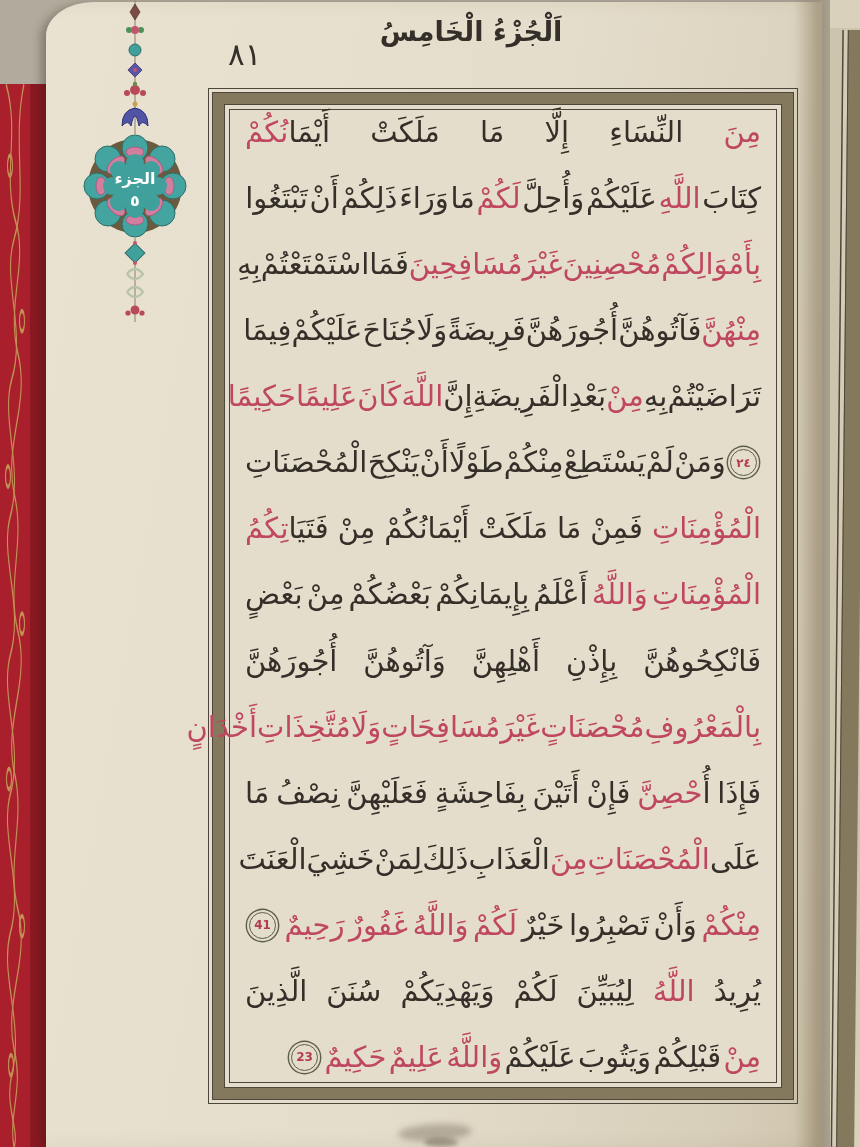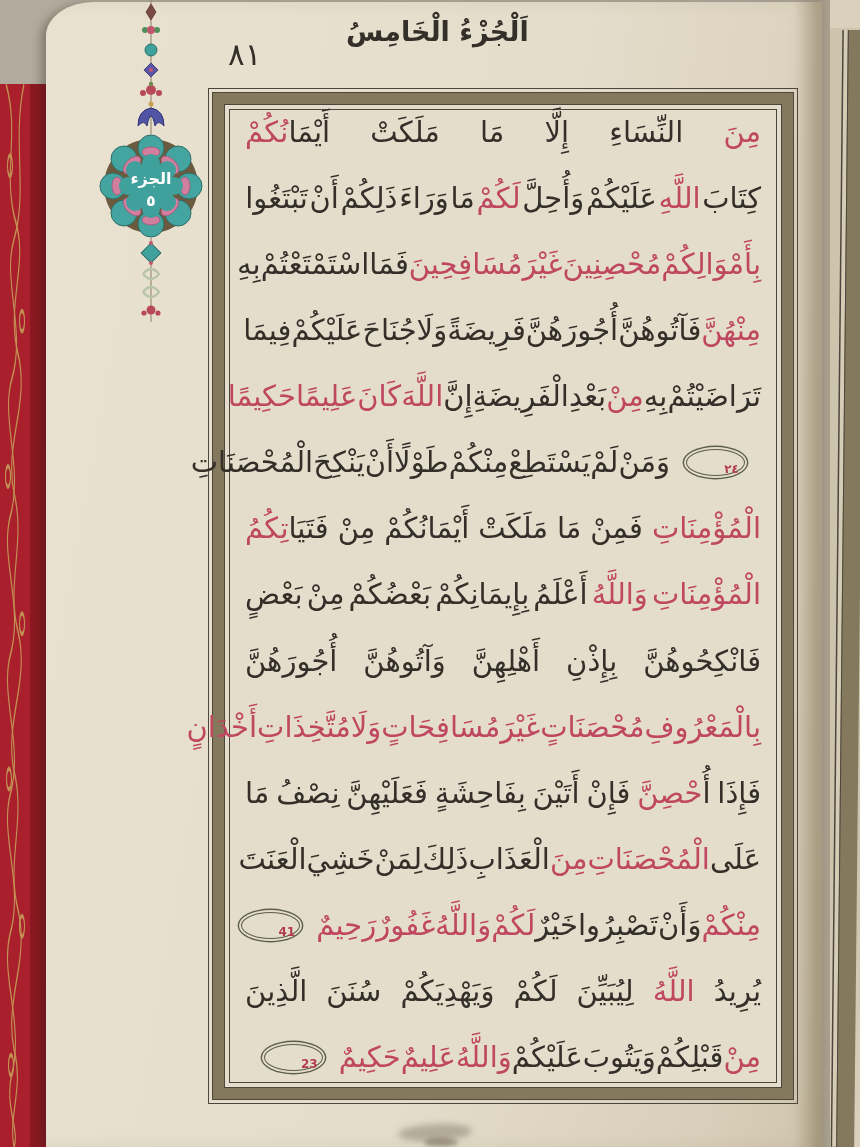--- a/index.html
+++ b/index.html
@@ -26,47 +26,47 @@
   
   .gutter{position:absolute;right:24px;top:0;width:42px;height:100%;
     background:linear-gradient(90deg,rgba(120,100,70,0) 0%,rgba(120,100,70,.28) 55%,rgba(120,100,70,.12) 100%);}
   .facing{position:absolute;right:0;top:0;width:30px;height:100%;
     background:linear-gradient(180deg,#d9d1bc 0 28px,#cdc4ae 28px 75%,#d9d1bc 100%);}
   .facing .f-band{position:absolute;right:0;top:30px;width:17px;height:1117px;
     background:var(--frame-band);border-left:1.5px solid var(--frame-line);
     box-shadow:-4px 0 0 #d5ccb6,-5.5px 0 0 var(--frame-line);transform:rotate(.6deg);}
 
   
-  .header-title{position:absolute;top:16px;left:346px;width:250px;text-align:left;
+  .header-title{position:absolute;top:16px;left:346px;width:250px;text-align:center;
     direction:rtl;color:var(--ink);font-size:27px;font-weight:bold;}
   .page-number{position:absolute;top:36px;left:228px;width:80px;text-align:left;
     color:var(--ink);font-size:31px;}
 
   
   .frame{position:absolute;left:208px;top:88px;width:590px;height:1016px;
     border:1.3px solid var(--frame-line);padding:3px;box-sizing:border-box;}
   .frame-2{border:1.3px solid var(--frame-line);height:100%;box-sizing:border-box;padding:0;}
   .frame-band{background:var(--frame-band);height:100%;box-sizing:border-box;padding:11px;}
   .frame-3{border:1.2px solid var(--frame-line);background:var(--paper);height:100%;box-sizing:border-box;padding:4px;}
   .frame-4{border:1.2px solid var(--frame-line);height:100%;box-sizing:border-box;}
 
   
   .text-area{direction:rtl;height:100%;box-sizing:border-box;padding:8px 15px 10px;
     display:flex;flex-direction:column;justify-content:space-between;}
   .text-line{display:flex;justify-content:space-between;align-items:center;direction:rtl;
     color:var(--ink);font-size:29px;line-height:1;white-space:nowrap;}
   .word{display:inline-block;white-space:nowrap;}
   .c-d{color:var(--ink);} .c-r{color:var(--red);}
   .verse-marker{flex:0 0 auto;width:25px;height:25px;border-radius:50%;
-    border:1.5px solid var(--marker-ring);display:inline-flex;align-items:flex-end;justify-content:center;
-    box-shadow:0 0 0 2px var(--paper),0 0 0 3.4px var(--marker-ring);margin:0 16px;background:var(--paper);padding-left:32px;}
+    border:1.5px solid var(--marker-ring);display:inline-flex;align-items:center;justify-content:center;
+    box-shadow:0 0 0 2px var(--paper),0 0 0 3.4px var(--marker-ring);margin:0 4px;background:var(--paper);}
   .marker-num{color:var(--marker-num);font-size:12px;font-weight:bold;line-height:1;}
 
   
-  .medallion-wrap{position:absolute;left:90px;top:0;width:122px;height:322px;}
+  .medallion-wrap{position:absolute;left:74px;top:0;width:122px;height:322px;}
 
   
   .smudge{position:absolute;left:398px;top:1124px;width:74px;height:17px;border-radius:50%;
     background:rgba(70,58,45,.30);filter:blur(3px);transform:rotate(-3deg);}
   .smudge2{position:absolute;left:424px;top:1138px;width:34px;height:9px;border-radius:50%;
     background:rgba(60,48,38,.35);filter:blur(2px);}
 </style>
 </head>
 <body>
 

